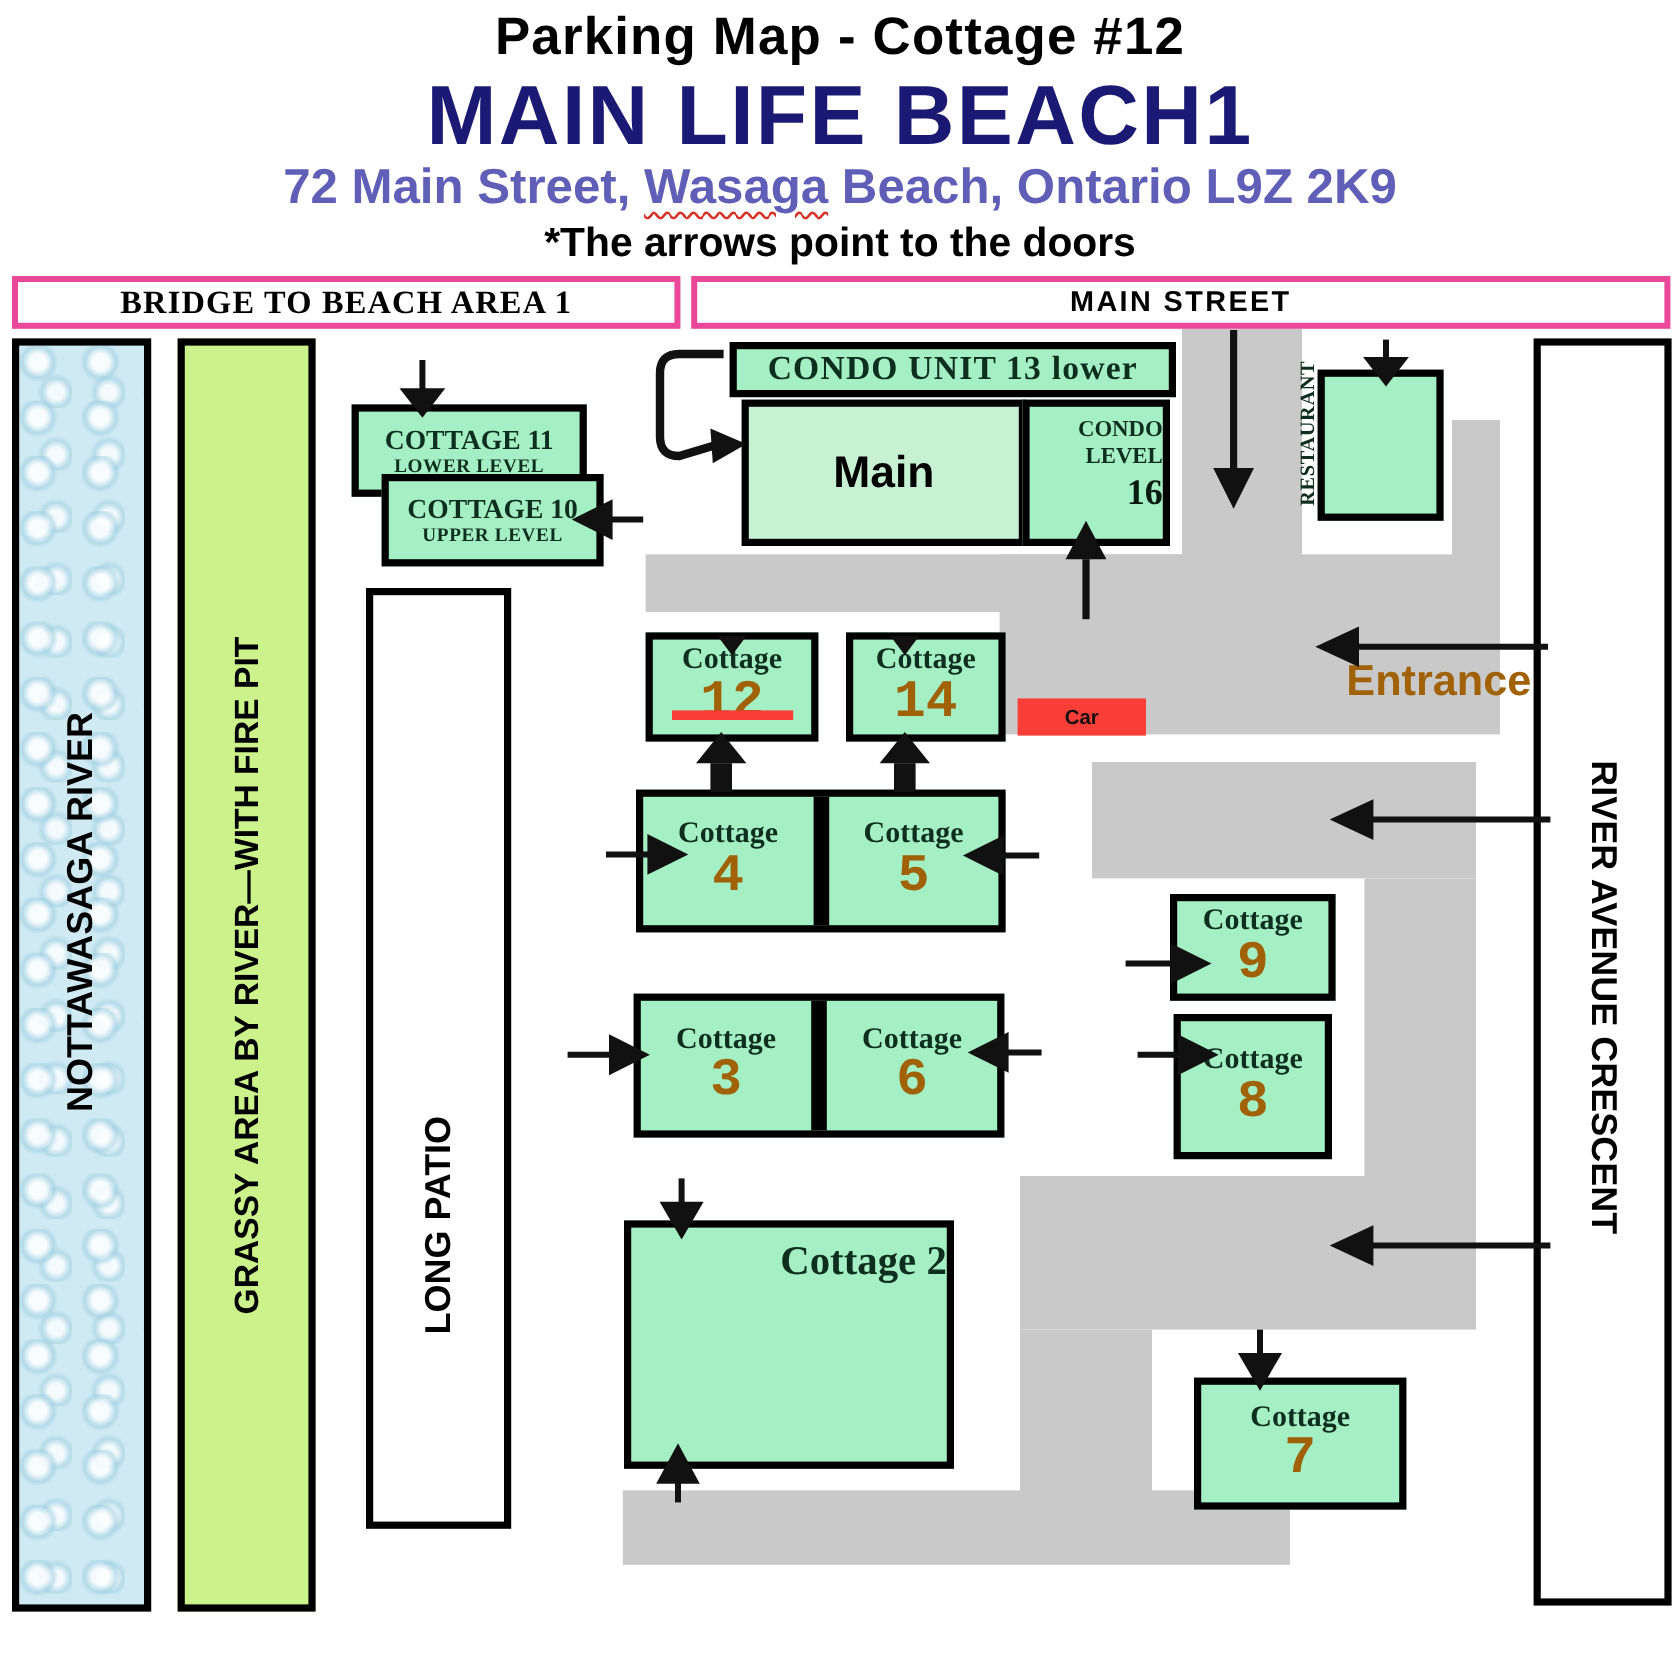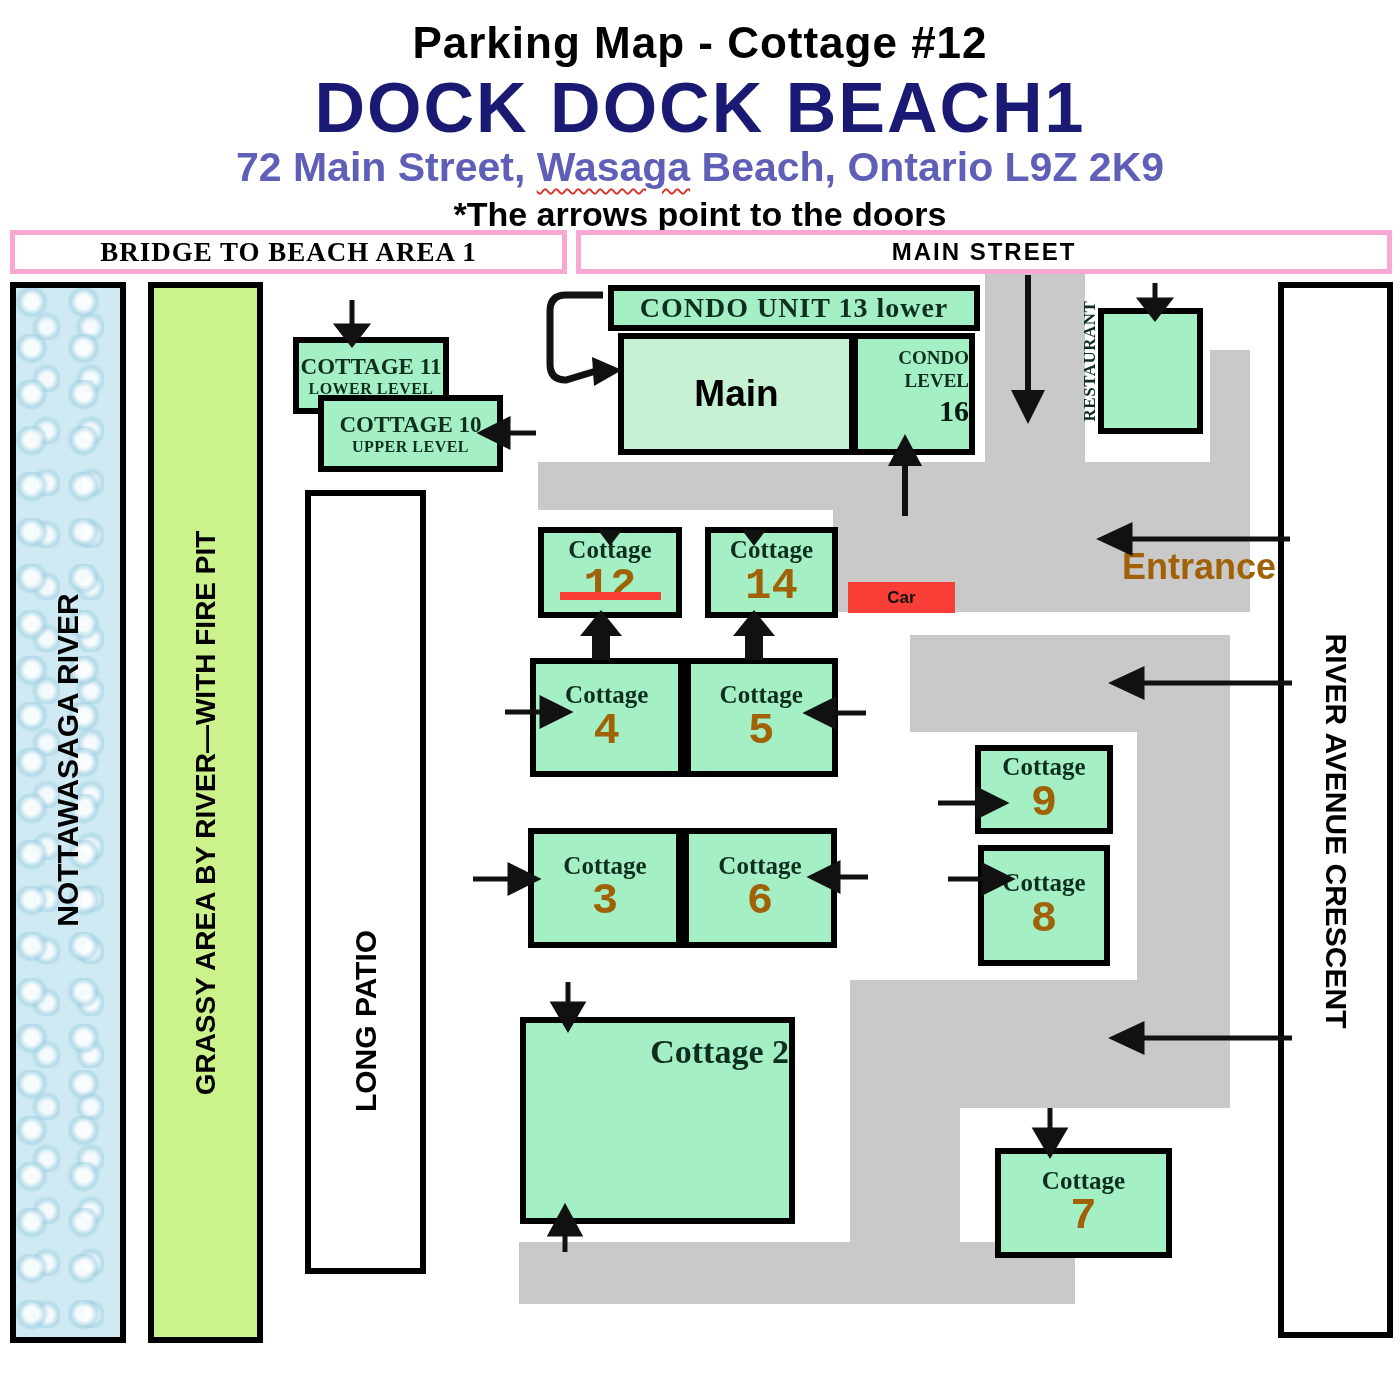--- a/index.html
+++ b/index.html
@@ -1,24 +1,24 @@
 <!DOCTYPE html>
 <html style="--green: #a5efc4; --maingreen: #c6f2d3; --grass: #ccf38b; --water: #cfeaf2; --road: #c9c9c9; --red: #f83e36; --navy: #1a1a75; --purple: #5f5fb8;"><head>
 <meta charset="utf-8">
 <style>
   html,body{margin:0;padding:0;background:#fff;}
   .map{position:relative;width:1400px;height:1400px;background:#fff;overflow:hidden;
        font-family:"Liberation Sans",sans-serif;}
-  .hdr{position:absolute;left:0;width:100%;text-align:center;color:#000;margin-top:12px;}
+  .hdr{position:absolute;left:0;width:100%;text-align:center;color:#000;}
   .h-title{top:6px;font-size:44px;font-weight:800;letter-spacing:1px;}
   .h-resort{top:56px;font-size:70px;font-weight:800;letter-spacing:2px;color:var(--navy);}
   .h-address{top:132px;font-size:41px;font-weight:800;color:var(--purple);}
   .squig{text-decoration:underline wavy #d93025 2px;text-underline-offset:7px;}
   .h-note{top:183px;font-size:34px;font-weight:800;}
-  .street{position:absolute;border:5px solid #f9a8d4;background:#fff;display:flex;
+  .street{position:absolute;border:5px solid #ec4899;background:#fff;display:flex;
           align-items:center;justify-content:center;box-sizing:border-box;z-index:2;}
   .bridge{left:10px;top:230px;width:557px;height:44px;
           font-family:"Liberation Serif",serif;font-weight:bold;font-size:27px;letter-spacing:1px;}
   .mainst{left:576px;top:230px;width:816px;height:44px;font-weight:800;font-size:24px;letter-spacing:2px;}
   .strip{position:absolute;border:6px solid #000;box-sizing:border-box;z-index:1;}
   .strip .vlab{position:absolute;left:50%;white-space:nowrap;font-weight:800;color:#000;}
   .rotccw{transform:translate(-50%,-50%) rotate(-90deg);}
   .rotcw{transform:translate(-50%,-50%) rotate(90deg);}
   .river-strip{left:10px;top:282px;width:116px;height:1061px;background:var(--water);
     background-image:
@@ -57,21 +57,21 @@
   .entrance{position:absolute;left:1098px;top:546px;width:202px;text-align:center;
             font-weight:700;font-size:36px;color:#a16207;z-index:4;}
   svg.overlay{position:absolute;left:0;top:0;z-index:6;pointer-events:none;}
 </style>
 </head>
 <body>
 
 <div class="map">
 
   <div class="hdr h-title">Parking Map - Cottage #12</div>
-  <div class="hdr h-resort">DOCK DOCK BEACH1</div>
+  <div class="hdr h-resort">MAIN LIFE BEACH1</div>
   <div class="hdr h-address"><span>72 Main Street, </span><span class="squig">Wasaga</span><span> Beach, Ontario  L9Z 2K9</span></div>
   <div class="hdr h-note">*The arrows point to the doors</div>
 
   <div class="street bridge">BRIDGE TO BEACH AREA 1</div>
   <div class="street mainst">MAIN STREET</div>
 
   <div class="road" style="left:985px;top:273px;width:100px;height:200px;"></div>
   <div class="road" style="left:538px;top:462px;width:450px;height:48px;"></div>
   <div class="road" style="left:833px;top:462px;width:417px;height:150px;"></div>
   <div class="road" style="left:1210px;top:350px;width:40px;height:116px;"></div>
@@ -101,21 +101,21 @@
     <span class="mlab">Main</span>
   </div>
   <div class="box condo16" style="left:852px;top:333px;width:123px;height:122px;">
     <span>CONDO</span>
     <span>LEVEL</span>
     <span class="num">16</span>
   </div>
   <div class="box restaurant" style="left:1098px;top:308px;width:105px;height:126px;">
     <span class="vlab rotccw">RESTAURANT</span>
   </div>
-  <div class="box" style="left:293px;top:337px;width:156px;height:77px;z-index:2;">
+  <div class="box" style="left:293px;top:337px;width:196px;height:77px;z-index:2;">
     <span class="c11line1">COTTAGE 11</span>
     <span class="c11line2">LOWER LEVEL</span>
   </div>
   <div class="box" style="left:318px;top:395px;width:185px;height:77px;z-index:3;">
     <span class="c11line1">COTTAGE 10</span>
     <span class="c11line2">UPPER LEVEL</span>
   </div>
 
   <div class="box" style="left:538px;top:527px;width:144px;height:91px;">
     <span class="cw">Cottage</span>

